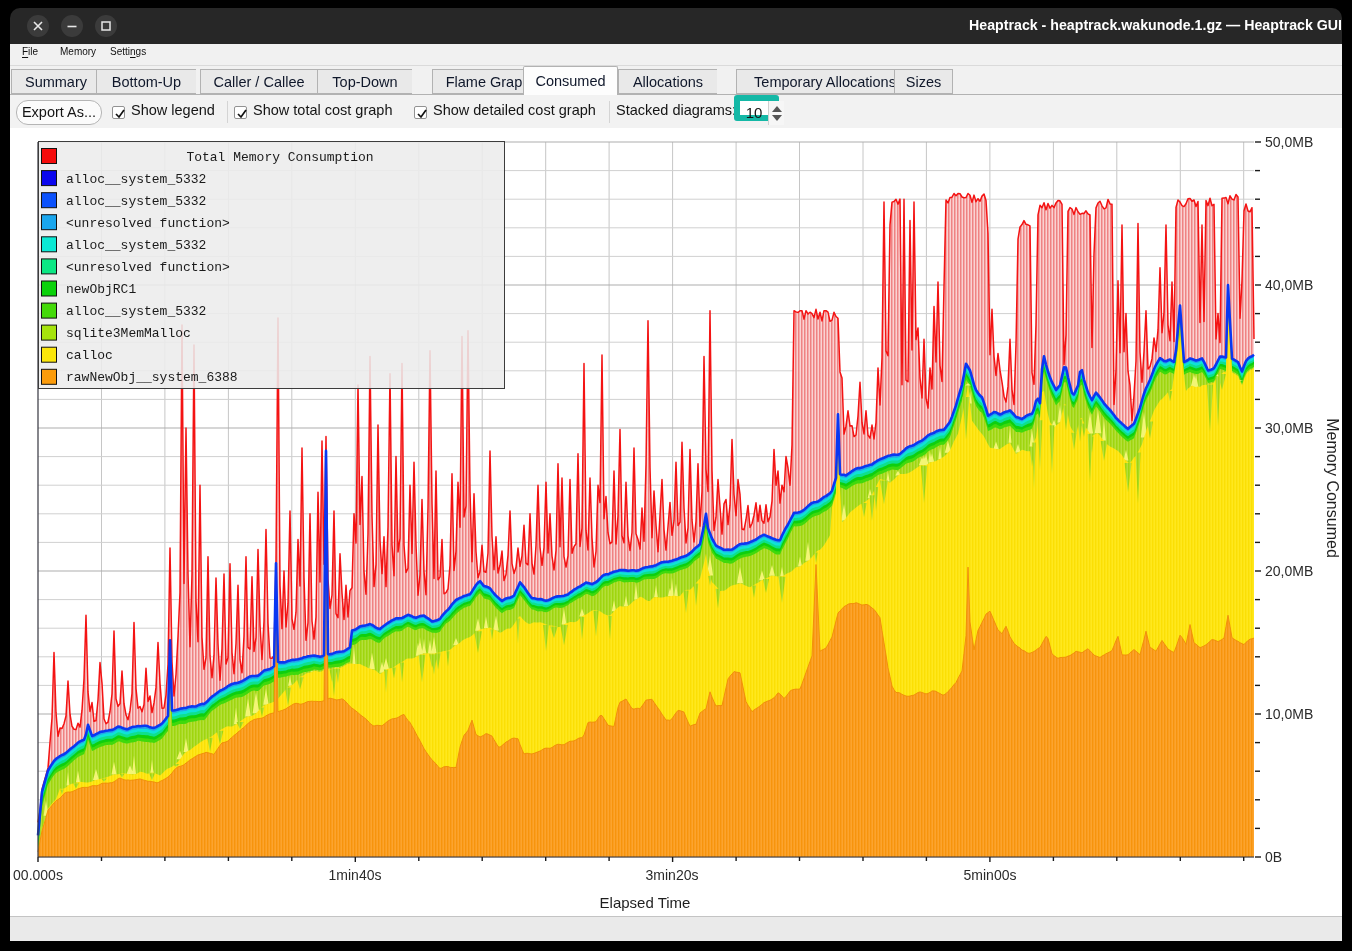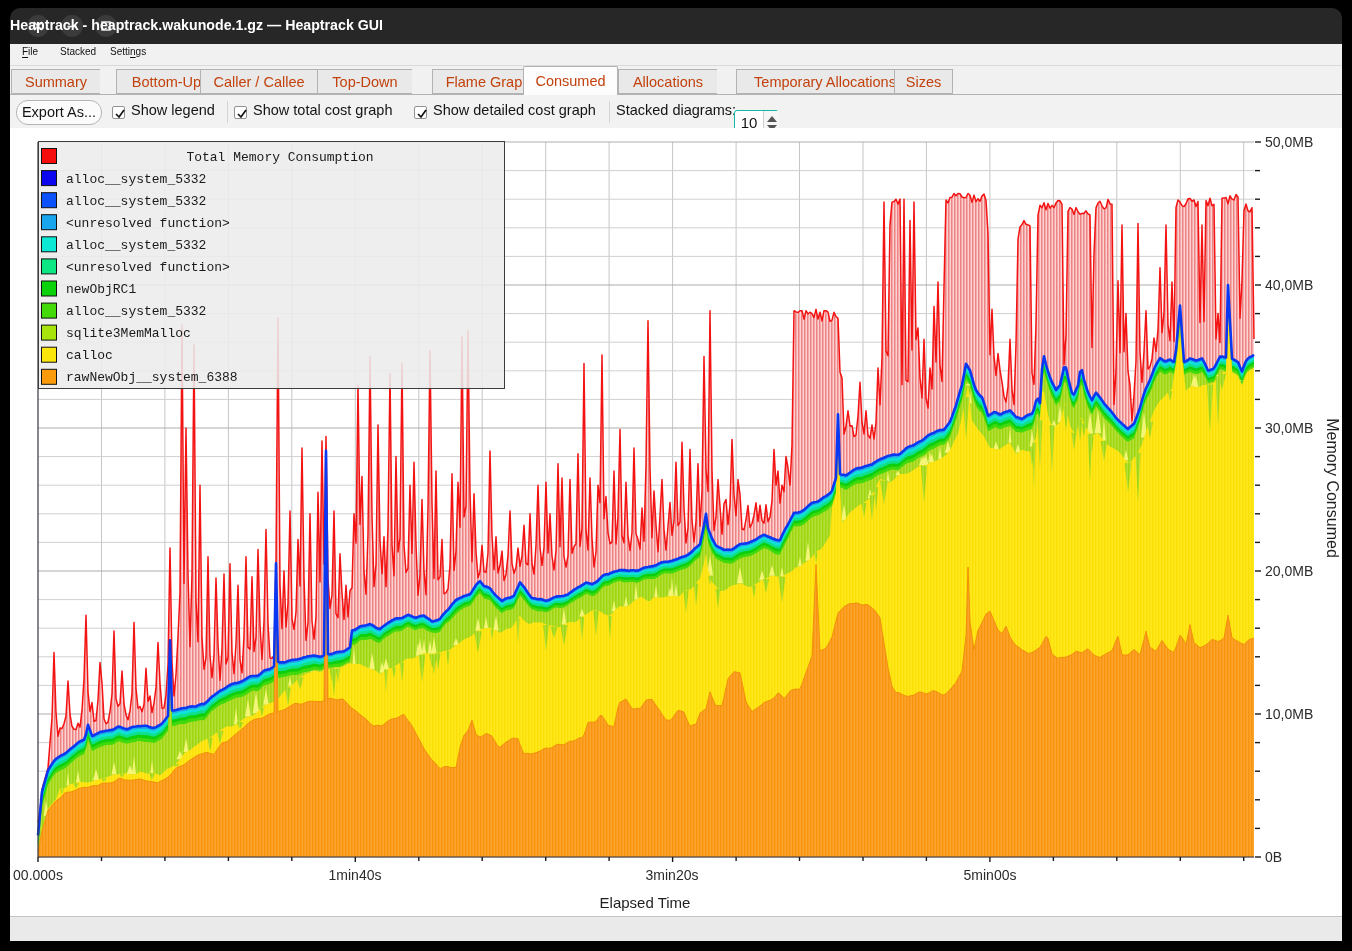--- a/index.html
+++ b/index.html
@@ -1,33 +1,33 @@
 <!DOCTYPE html>
 <html><head><meta charset="utf-8">
 <style>
 * { margin:0; padding:0; box-sizing:border-box; }
 html,body { width:1352px; height:951px; background:#000; font-family:"Liberation Sans", sans-serif; overflow:hidden; }
 #win { position:absolute; left:10px; top:8px; width:1332px; height:933px; }
 #titlebar { position:absolute; left:0; top:0; width:1332px; height:36px; background:#272727; border-radius:10px 10px 0 0; }
 .wbtn { position:absolute; top:7px; width:22px; height:22px; border-radius:50%; background:#3b3b3b; color:#fff; text-align:center; }
-#title { position:absolute; top:8.5px; width:100%; text-align:left; color:#fff; font-size:14.2px; font-weight:bold; }
+#title { position:absolute; top:8.5px; width:100%; text-align:right; color:#fff; font-size:14.2px; font-weight:bold; }
 #menubar { position:absolute; left:0; top:36px; width:1332px; height:22px; background:#f1f1f1; border-bottom:1px solid #dadada; font-size:10px; color:#111; }
 #menubar > span { position:absolute; top:2px; }
 #tabrow { position:absolute; left:0; top:58px; width:1332px; height:29px; background:#f1f1f1; }
-.tab { position:absolute; top:2.5px; height:25.5px; background:#e9e9e9; border:1px solid #b2b2b2; border-right:none; font-size:14.5px; color:#c2410c; text-align:center; line-height:24px; }
+.tab { position:absolute; top:2.5px; height:25.5px; background:#e9e9e9; border:1px solid #b2b2b2; border-right:none; font-size:14.5px; color:#0f172a; text-align:center; line-height:24px; }
 .tab.last { border-right:1px solid #b2b2b2; }
 .tab.sel { top:-0.5px; height:29.5px; background:#fdfdfd; border:1px solid #b2b2b2; border-bottom:none; border-radius:2px 2px 0 0; line-height:28px; z-index:3; }
 #tabline { position:absolute; left:0; top:28px; width:1332px; height:1px; background:#b2b2b2; }
 #toolbar { position:absolute; left:0; top:87px; width:1332px; height:33px; background:#f2f2f2; font-size:14.5px; color:#141414; }
 #exportbtn { position:absolute; left:6px; top:5px; width:86px; height:25px; background:#fbfbfb; border:1px solid #b5b5b5; border-radius:12px; text-align:center; line-height:23px; }
 .cb { position:absolute; top:11px; width:13px; height:13px; background:#fff; border:1px solid #929292; border-radius:2px; }
 .cb svg { position:absolute; left:0.5px; top:0.5px; }
 .cblab { position:absolute; top:7px; }
 .tsep { position:absolute; top:6px; width:1px; height:22px; background:#d4d4d4; }
-#spin { position:absolute; left:724px; top:15px; width:45px; height:26px; background:#fff; border:1px solid #14b8a6; border-radius:3px; }
+#spin { position:absolute; left:724px; top:0; width:45px; height:26px; background:#fff; border:6px solid #14b8a6; border-radius:3px; }
 #spin .val { position:absolute; left:0; top:3px; width:28px; text-align:center; font-size:15px; }
 #spin .arrows { position:absolute; left:28px; top:0; width:16px; height:24px; border-left:1px solid #cfcfcf; background:#f6f6f6; }
 .tri-up { position:absolute; left:3px; top:5px; width:0; height:0; border-left:5px solid transparent; border-right:5px solid transparent; border-bottom:6px solid #555; }
 .tri-dn { position:absolute; left:3px; top:14px; width:0; height:0; border-left:5px solid transparent; border-right:5px solid transparent; border-top:6px solid #555; }
 #chart { position:absolute; left:0; top:120px; width:1332px; height:788px; background:#fff; }
 #statusbar { position:absolute; left:0; top:908px; width:1332px; height:25px; background:#eaeaea; border-top:1px solid #c4c4c4; }
 .u { text-decoration:underline; text-underline-offset:2px; }
 </style></head>
 <body>
 <div id="win">
@@ -38,26 +38,26 @@
     <div class="wbtn" style="left:51px;"><svg width="22" height="22">
           <path d="M6.5 11.5 L15.5 11.5" stroke="#e8e8e8" stroke-width="1.6"></path>
         </svg></div>
     <div class="wbtn" style="left:85px;"><svg width="22" height="22">
           <rect x="7" y="7" width="8" height="8" fill="none" stroke="#e8e8e8" stroke-width="1.5"></rect>
         </svg></div>
     <div id="title">Heaptrack - heaptrack.wakunode.1.gz — Heaptrack GUI</div>
   </div>
   <div id="menubar">
     <span style="left:12px;"><span class="u">F</span>ile</span>
-    <span style="left:50px;">Stacked</span>
+    <span style="left:50px;">Memory</span>
     <span style="left:100px;">Setti<span class="u">n</span>gs</span>
   </div>
   <div id="tabrow">
     <div class="tab" style="left:1px; width:89px;">Summary</div>
-    <div class="tab" style="left:106px; width:100px;">Bottom-Up</div>
+    <div class="tab" style="left:86px; width:100px;">Bottom-Up</div>
     <div class="tab" style="left:190px; width:117px;">Caller / Callee</div>
     <div class="tab" style="left:307px; width:95px;">Top-Down</div>
     <div class="tab" style="left:422px; width:111px;">Flame Graph</div>
     <div class="tab sel" style="left:513px; width:95px;">Consumed</div>
     <div class="tab" style="left:608px; width:99px;">Allocations</div>
     <div class="tab" style="left:726px; width:177px;">Temporary Allocations</div>
     <div class="tab last" style="left:884px; width:59px;">Sizes</div>
     <div id="tabline"></div>
   </div>
   <div id="toolbar">

